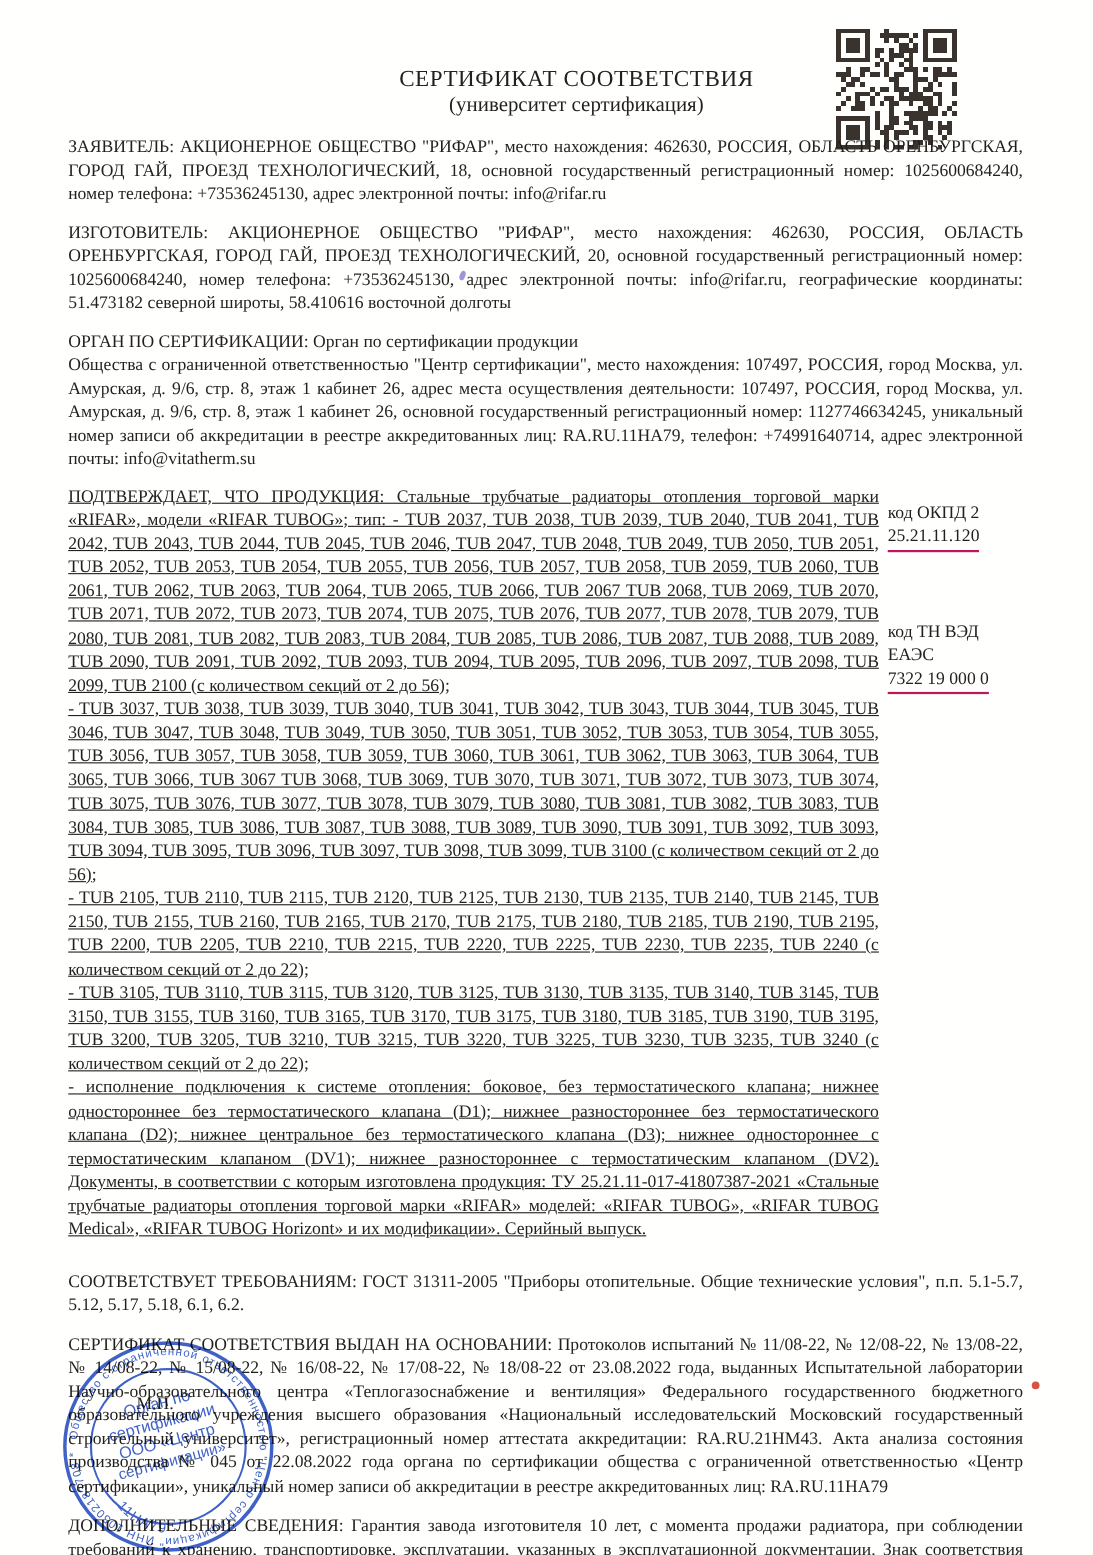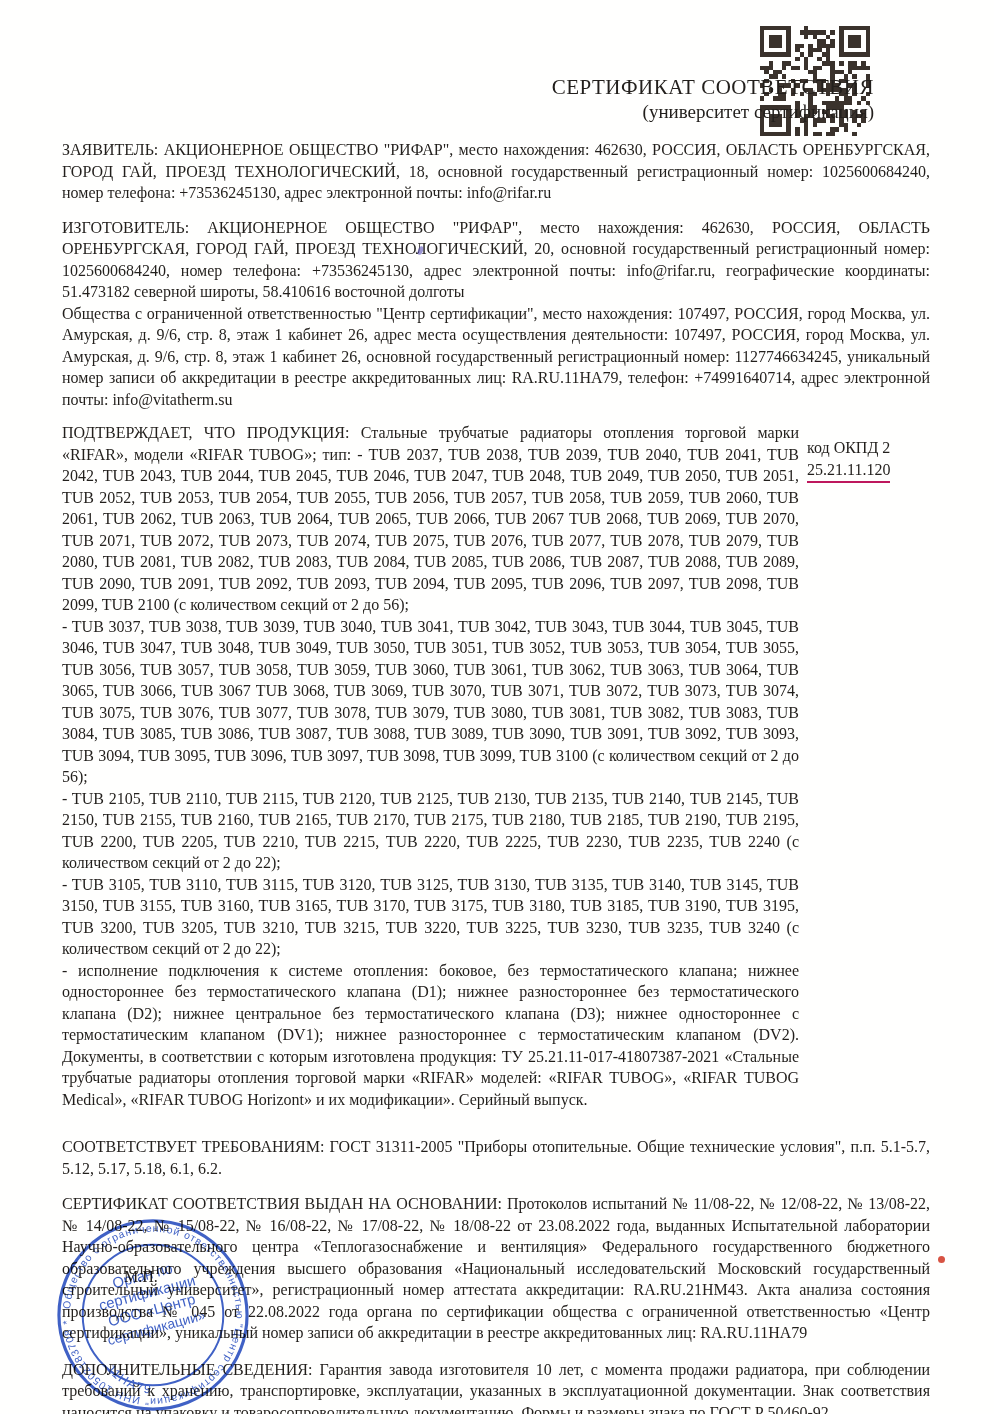--- a/index.html
+++ b/index.html
@@ -9,28 +9,28 @@
     margin:0 auto;
     background:#fffffe;
     font-family:"Liberation Serif","DejaVu Serif",serif;
     color:#221f1c;
     overflow:hidden;
   }
   .content{
     position:absolute;left:62px;top:58px;width:868px;
     font-size:16px;line-height:21.5px;
   }
-  .title-block{ text-align:right; transform:translateX(28px); width:700px; margin:16px auto;}
+  .title-block{ text-align:center; transform:translateX(28px); width:700px; margin:0 auto;}
   .title{font-size:21px;line-height:26px;letter-spacing:.5px;}
   .subtitle{font-size:19px;line-height:23px;}
   .cert-number{font-size:20px;line-height:26px;}
   .para{text-align:justify;margin-top:13px;}
   .heading-line{margin-top:13px;}
   .product-row{display:flex;margin-top:12px;}
-  .product-text{width:737px;}
+  .product-text{width:737px;text-decoration:underline;}
   .product-text .pline{text-align:justify;}
   .codes-col{width:123px;padding-left:8px;box-sizing:border-box;}
   .code-block{margin-top:15px;}
   .code-block.second{margin-top:62px;}
   .code-value{display:inline-block;border-bottom:2px solid #be185d;padding-bottom:1px;}
   .qr{position:absolute;left:760px;top:26px;width:110px;height:110px;}
   .qr svg{width:100%;height:100%;}
   .stamp{
     position:absolute;left:54px;top:1216px;width:198px;height:198px;
     opacity:.9;mix-blend-mode:multiply;
@@ -56,34 +56,39 @@
 
     <div class="title-block">
       <div class="title">СЕРТИФИКАТ СООТВЕТСТВИЯ</div>
       <div class="subtitle">(университет сертификация)</div>
     </div>
 
     <div class="para" style="margin-top:16px">ЗАЯВИТЕЛЬ: АКЦИОНЕРНОЕ ОБЩЕСТВО "РИФАР", место нахождения: 462630, РОССИЯ, ОБЛАСТЬ ОРЕНБУРГСКАЯ, ГОРОД ГАЙ, ПРОЕЗД ТЕХНОЛОГИЧЕСКИЙ, 18, основной государственный регистрационный номер: 1025600684240, номер телефона: +73536245130, адрес электронной почты: info@rifar.ru</div>
 
     <div class="para">ИЗГОТОВИТЕЛЬ:  АКЦИОНЕРНОЕ ОБЩЕСТВО "РИФАР", место нахождения: 462630, РОССИЯ, ОБЛАСТЬ ОРЕНБУРГСКАЯ, ГОРОД ГАЙ, ПРОЕЗД ТЕХНОЛОГИЧЕСКИЙ, 20, основной государственный регистрационный номер: 1025600684240, номер телефона: +73536245130, адрес электронной почты: info@rifar.ru,   географические координаты: 51.473182 северной широты, 58.410616 восточной долготы</div>
 
+    <div class="heading-line">ОРГАН ПО СЕРТИФИКАЦИИ: Орган по сертификации продукции</div>
     <div class="para" style="margin-top:0">Общества с ограниченной ответственностью "Центр сертификации", место нахождения: 107497, РОССИЯ, город Москва, ул. Амурская, д. 9/6, стр. 8, этаж 1 кабинет 26, адрес места осуществления деятельности: 107497, РОССИЯ, город Москва, ул. Амурская, д. 9/6, стр. 8, этаж 1 кабинет 26, основной государственный регистрационный номер: 1127746634245, уникальный номер записи об аккредитации в реестре аккредитованных лиц: RA.RU.11НА79, телефон: +74991640714, адрес электронной почты: info@vitatherm.su</div>
 
     <div class="product-row">
       <div class="product-text">
         <div class="pline">ПОДТВЕРЖДАЕТ, ЧТО ПРОДУКЦИЯ:   Стальные трубчатые радиаторы отопления торговой марки «RIFAR», модели «RIFAR TUBOG»; тип: - TUB 2037, TUB 2038, TUB 2039, TUB 2040, TUB 2041, TUB 2042, TUB 2043, TUB 2044, TUB 2045, TUB 2046,  TUB 2047, TUB 2048, TUB 2049, TUB 2050, TUB 2051,  TUB 2052, TUB 2053, TUB 2054, TUB 2055, TUB 2056, TUB 2057, TUB 2058, TUB 2059, TUB 2060, TUB 2061, TUB 2062, TUB 2063, TUB 2064, TUB 2065, TUB 2066, TUB 2067 TUB 2068, TUB 2069, TUB 2070, TUB 2071, TUB 2072, TUB 2073, TUB 2074, TUB 2075, TUB 2076,  TUB 2077, TUB 2078, TUB 2079, TUB 2080, TUB 2081,  TUB 2082, TUB 2083, TUB 2084, TUB 2085, TUB 2086, TUB 2087, TUB 2088, TUB 2089, TUB 2090, TUB 2091, TUB 2092, TUB 2093, TUB 2094, TUB 2095, TUB 2096, TUB 2097,  TUB 2098, TUB 2099, TUB 2100 (с количеством секций от 2 до 56);</div>
         <div class="pline">- TUB 3037, TUB 3038, TUB 3039, TUB 3040, TUB 3041, TUB 3042, TUB 3043, TUB 3044, TUB 3045, TUB 3046, TUB 3047, TUB 3048, TUB 3049, TUB 3050, TUB 3051,  TUB 3052, TUB 3053, TUB 3054, TUB 3055, TUB 3056, TUB 3057, TUB 3058, TUB 3059, TUB 3060, TUB 3061, TUB 3062, TUB 3063, TUB 3064, TUB 3065, TUB 3066, TUB 3067 TUB 3068, TUB 3069, TUB 3070, TUB 3071, TUB 3072, TUB 3073, TUB 3074, TUB 3075, TUB 3076, TUB 3077, TUB 3078, TUB 3079, TUB 3080, TUB 3081,  TUB 3082, TUB 3083, TUB 3084, TUB 3085, TUB 3086, TUB 3087, TUB 3088, TUB 3089, TUB 3090, TUB 3091, TUB 3092, TUB 3093, TUB 3094, TUB 3095, TUB 3096, TUB 3097,  TUB 3098, TUB 3099, TUB 3100 (с количеством секций от 2 до 56);</div>
         <div class="pline">- TUB 2105, TUB 2110, TUB 2115, TUB 2120, TUB 2125, TUB 2130, TUB 2135, TUB 2140, TUB 2145, TUB 2150, TUB 2155, TUB 2160, TUB 2165, TUB 2170, TUB 2175, TUB 2180, TUB 2185, TUB 2190, TUB 2195, TUB 2200, TUB 2205, TUB 2210, TUB 2215, TUB 2220, TUB 2225, TUB 2230, TUB 2235, TUB 2240 (с количеством секций от 2 до 22);</div>
         <div class="pline">- TUB 3105, TUB 3110, TUB 3115, TUB 3120, TUB 3125, TUB 3130, TUB 3135, TUB 3140, TUB 3145, TUB 3150, TUB 3155, TUB 3160, TUB 3165, TUB 3170, TUB 3175, TUB 3180, TUB 3185, TUB 3190, TUB 3195, TUB 3200, TUB 3205, TUB 3210, TUB 3215, TUB 3220, TUB 3225, TUB 3230, TUB 3235, TUB 3240 (с количеством секций от 2 до 22);</div>
         <div class="pline">- исполнение подключения к системе отопления: боковое, без термостатического клапана; нижнее одностороннее без термостатического клапана (D1); нижнее разностороннее без термостатического клапана (D2); нижнее центральное без термостатического клапана (D3); нижнее одностороннее с термостатическим клапаном (DV1); нижнее разностороннее с термостатическим клапаном (DV2). Документы, в соответствии с которым изготовлена продукция: ТУ 25.21.11-017-41807387-2021 «Стальные трубчатые радиаторы отопления торговой марки «RIFAR» моделей: «RIFAR TUBOG», «RIFAR TUBOG Medical», «RIFAR TUBOG Horizont» и их модификации». Серийный выпуск.</div>
       </div>
       <div class="codes-col">
         <div class="code-block">
           <div>код ОКПД 2</div>
           <span class="code-value">25.21.11.120</span>
+        </div>
+        <div class="code-block second">
+          <div>код ТН ВЭД ЕАЭС</div>
+          <span class="code-value">7322 19 000 0</span>
         </div>
       </div>
     </div>
 
     <div class="para" style="margin-top:26px">СООТВЕТСТВУЕТ ТРЕБОВАНИЯМ: ГОСТ 31311-2005 "Приборы отопительные. Общие технические условия", п.п. 5.1-5.7, 5.12, 5.17, 5.18, 6.1, 6.2.</div>
 
     <div class="para" style="margin-top:14px">СЕРТИФИКАТ СООТВЕТСТВИЯ ВЫДАН НА ОСНОВАНИИ:  Протоколов испытаний № 11/08-22, № 12/08-22, № 13/08-22, № 14/08-22, № 15/08-22, № 16/08-22, № 17/08-22, № 18/08-22 от 23.08.2022 года, выданных Испытательной лаборатории Научно-образовательного центра «Теплогазоснабжение и вентиляция» Федерального государственного бюджетного образовательного учреждения высшего образования «Национальный исследовательский Московский государственный строительный университет», регистрационный номер аттестата аккредитации: RA.RU.21НМ43. Акта анализа состояния производства № 045 от 22.08.2022 года органа по сертификации общества с ограниченной ответственностью «Центр сертификации», уникальный номер записи об аккредитации в реестре аккредитованных лиц: RA.RU.11НА79</div>
 
     <div class="para" style="margin-top:15px">ДОПОЛНИТЕЛЬНЫЕ СВЕДЕНИЯ: Гарантия завода изготовителя 10 лет, с момента продажи радиатора, при соблюдении требований к хранению, транспортировке, эксплуатации, указанных в эксплуатационной документации. Знак соответствия наносится на упаковку и товаросопроводительную документацию. Формы и размеры знака по ГОСТ Р 50460-92</div>
 

